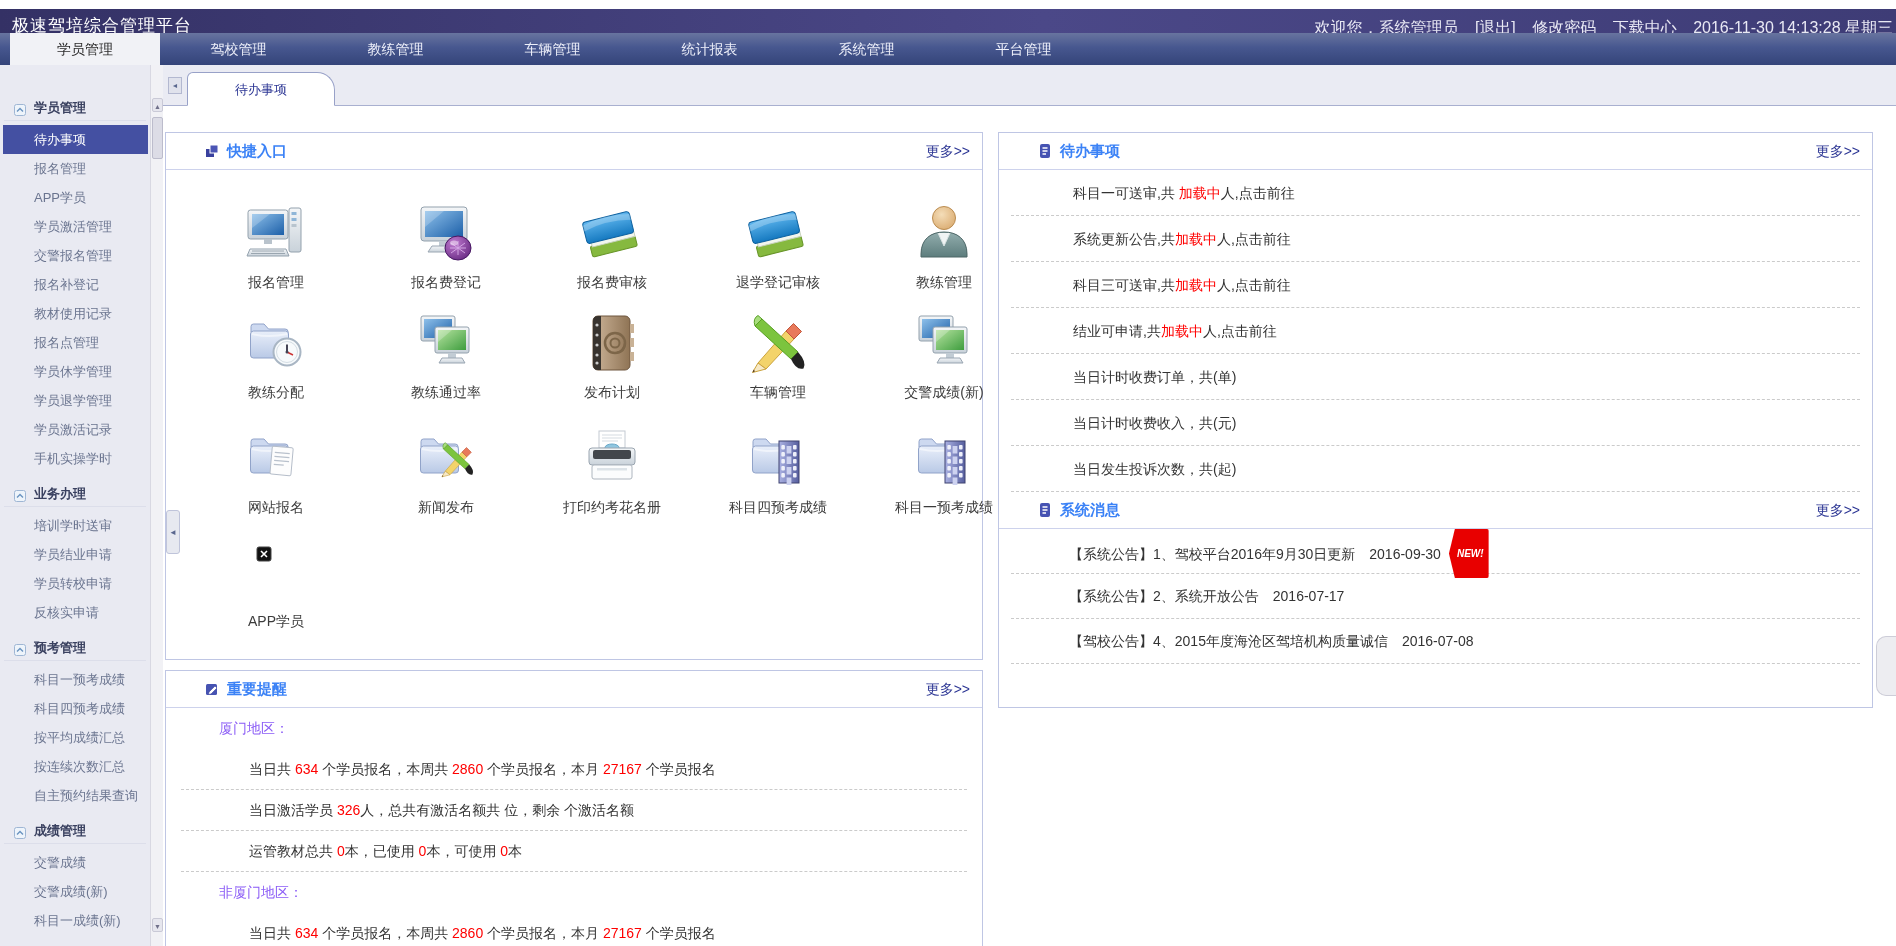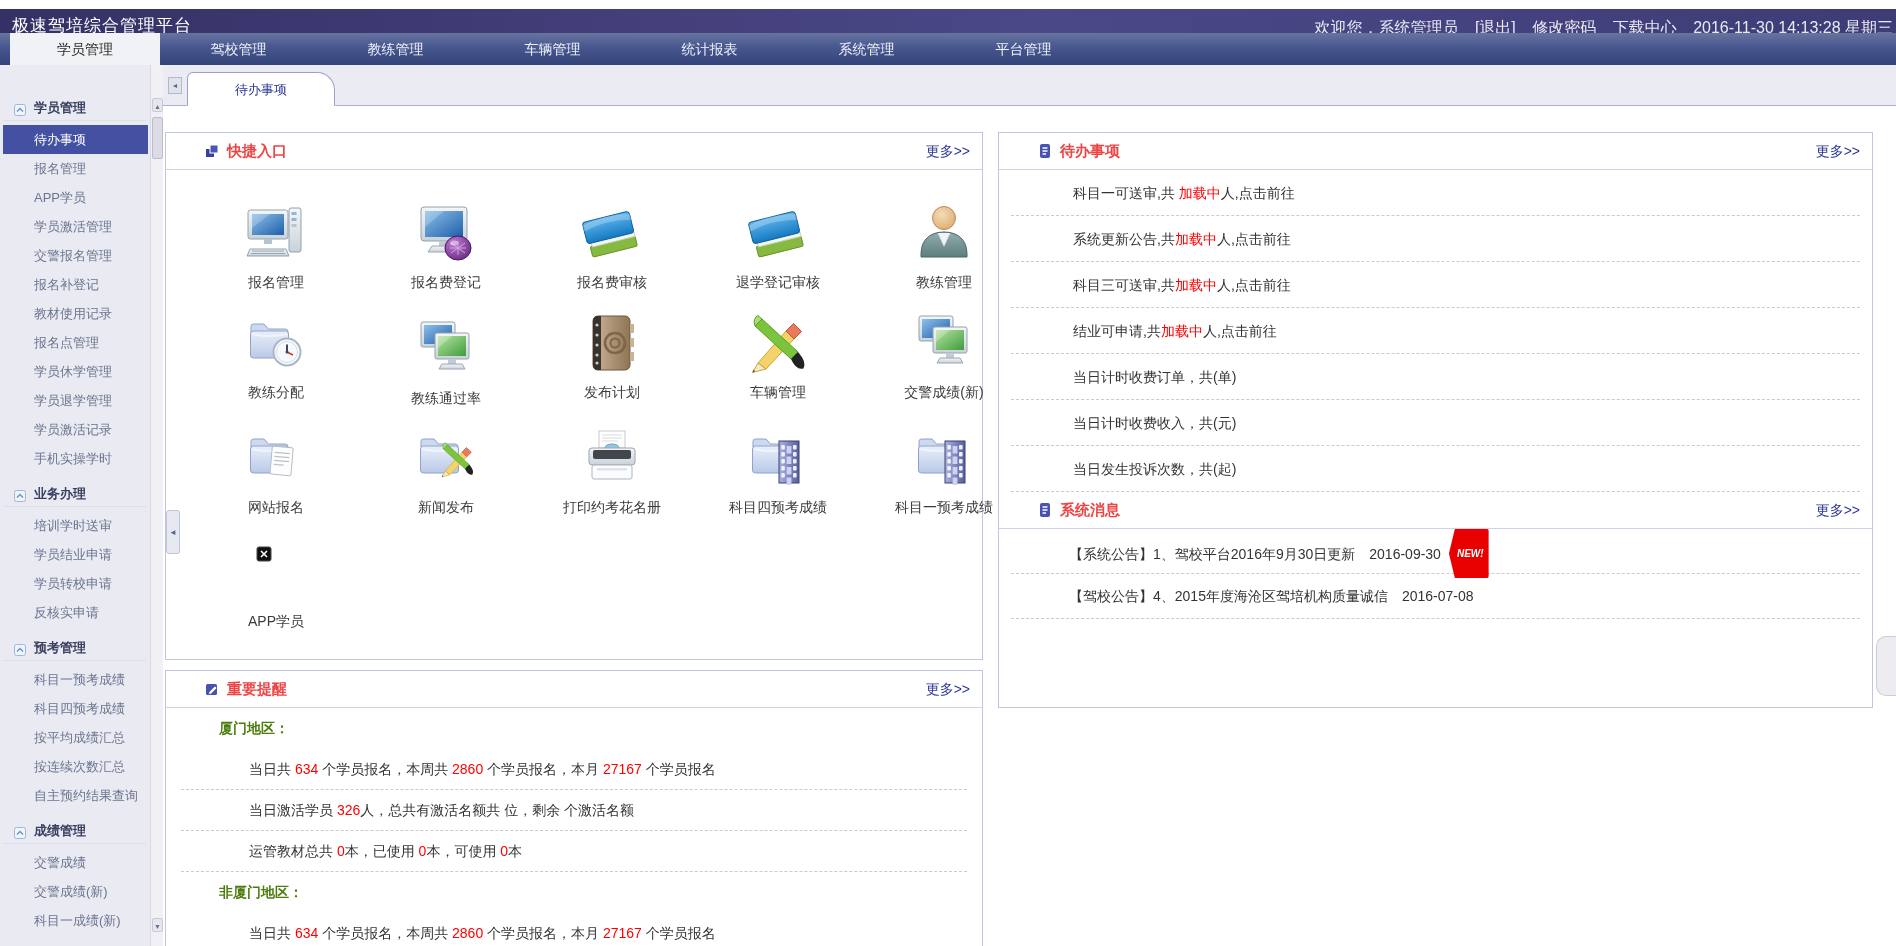--- a/index.html
+++ b/index.html
@@ -46,34 +46,34 @@
   .content{position:absolute;left:163px;top:65px;width:1733px;height:881px;background:#fff}
   .tabstrip{position:absolute;left:0;top:0;width:100%;height:41px;background:#eaebf3;border-bottom:1px solid #a9b0d0}
   .tabscroll{position:absolute;left:5px;top:12px;width:14px;height:17px;background:#e0e2ec;border:1px solid #b3b8d0;
     color:#5a678e;font-size:7px;text-align:center;line-height:16px;cursor:pointer}
   .ctab{position:absolute;left:24px;top:7px;width:148px;height:34px;background:#fff;border:1px solid #98a1c8;border-bottom:1px solid #fff;
     border-radius:6px 18px 0 0;line-height:33px;text-align:center;color:#2c3694;font-size:13px;z-index:2;cursor:pointer}
 
   .panel{position:absolute;background:#fff;border:1px solid #bfc6e4}
   .panel-header{position:relative;height:37px;border-bottom:1px solid #cdd2ec;display:flex;align-items:center;padding-left:38px}
   .panel-header .picon{width:16px;height:16px;margin-right:7px;flex:none}
-  .panel-header .ptitle{font-size:15px;font-weight:bold;color:#ef4444;white-space:nowrap}
+  .panel-header .ptitle{font-size:15px;font-weight:bold;color:#3b82f6;white-space:nowrap}
   .more{position:absolute;right:12px;top:0;line-height:37px;font-size:14px;color:#2c3694;text-decoration:none;cursor:pointer}
 
   .panel.quick{left:2px;top:67px;width:818px;height:528px}
   .qitem{position:absolute;width:150px;text-align:center;cursor:pointer}
   .qicon{width:64px;height:64px;margin:0 auto}
   .qlabel{margin-top:9px;font-size:14px;color:#3c3c3c;white-space:nowrap}
   .qextra{position:absolute;width:150px;cursor:pointer}
   .qextra .bicon{position:absolute;left:55px;top:0;width:16px;height:16px}
   .qextra .qlabel{position:absolute;left:0;top:58px;width:100%;text-align:center}
 
   .panel.reminder{left:2px;top:605px;width:818px;height:345px;overflow:hidden}
   .rrow{height:41px;line-height:41px;font-size:14px;color:#333;white-space:nowrap}
-  .rrow.heading{padding-left:53px;color:#4d7c0f;font-weight:bold}
+  .rrow.heading{padding-left:53px;color:#8b5cf6;font-weight:normal}
   .rrow.item{margin:0 15px;padding-left:68px;border-bottom:1px dashed #cbcbcb}
   .red{color:#f00}
 
   .panel.rightp{left:835px;top:67px;width:875px;height:576px}
   .titem{margin:0 12px;padding-left:62px;height:46px;line-height:46px;font-size:14px;color:#333;border-bottom:1px dashed #cbcbcb;cursor:pointer;white-space:nowrap}
   .mitem{margin:0 12px;padding-left:58px;height:45px;line-height:45px;font-size:14px;color:#333;border-bottom:1px dashed #cbcbcb;cursor:pointer;white-space:nowrap}
   .mdate{margin-left:14px}
   .newbadge{display:inline-block;margin-left:8px;background:#e80000;color:#fff;font-size:10px;font-weight:bold;font-style:italic;
     padding:2px 5px 2px 8px;border-radius:2px;clip-path:polygon(0 50%,15% 0,100% 0,100% 100%,15% 100%);vertical-align:2px}
 
@@ -311,21 +311,21 @@
                 <rect x="6.5" y="20" width="38" height="27" rx="3" fill="url(#g-fold)" stroke="#91a3c9"></rect>
                 <path d="M8 22 Q25 26 43 22 L43 24 Q25 28 8 24 Z" fill="#fff" opacity=".5"></path>
                 <circle cx="43" cy="41" r="13.5" fill="#f7fafc" stroke="#a9b6c4" stroke-width="2"></circle>
                 <circle cx="43" cy="41" r="10.5" fill="none" stroke="#d4dde4"></circle>
                 <path d="M43 41 L43 33.5" stroke="#445" stroke-width="2"></path>
                 <path d="M43 41 L49 44" stroke="#c33" stroke-width="1.5"></path>
                 <circle cx="43" cy="41" r="1.5" fill="#445"></circle>
               </svg></div>
             <div class="qlabel">教练分配</div>
           </div>
-          <div class="qitem" style="left: 205px; top: 184px;">
+          <div class="qitem" style="left: 205px; top: 178px;">
             <div class="qicon"><svg viewBox="0 0 64 64" width="64" height="64">
                 <rect x="7" y="5" width="34" height="25" rx="2" fill="url(#g-sil)" stroke="#93a1ad"></rect>
                 <rect x="10" y="8" width="28" height="19" fill="url(#g-scr)"></rect>
                 <rect x="21" y="16" width="34" height="26" rx="2" fill="url(#g-sil)" stroke="#93a1ad"></rect>
                 <rect x="24" y="19" width="28" height="20" fill="url(#g-grn)"></rect>
                 <path d="M24 19 L38 19 L24 31 Z" fill="#fff" opacity=".25"></path>
                 <rect x="34" y="42" width="8" height="5" fill="#c2ccd4"></rect>
                 <path d="M28 47 L48 47 L51 52 L25 52 Z" fill="url(#g-sil)" stroke="#9aa6b2"></path>
               </svg></div>
             <div class="qlabel">教练通过率</div>
@@ -509,20 +509,21 @@
       <div class="panel-header">
         <span class="picon"><svg viewBox="0 0 16 16" width="16" height="16">
               <rect x="3" y="1" width="10" height="14" rx="2" fill="#4653b2"></rect>
               <path d="M5.5 5 H10.5 M5.5 8 H10.5 M5.5 11 H9" stroke="#fff" stroke-width="1.3"></path>
             </svg></span>
         <span class="ptitle">系统消息</span>
         <a class="more">更多&gt;&gt;</a>
       </div>
       <div id="message-items">
           <div class="mitem"><span>【系统公告】1、驾校平台2016年9月30日更新</span><span class="mdate">2016-09-30</span><span class="newbadge">NEW!</span></div>
+          <div class="mitem"><span>【系统公告】2、系统开放公告</span><span class="mdate">2016-07-17</span></div>
           <div class="mitem"><span>【驾校公告】4、2015年度海沧区驾培机构质量诚信</span><span class="mdate">2016-07-08</span></div>
         </div>
     </div>
 
   </div>
 
   <div class="floating-widget"></div>
 </div>
 
 </body></html>

